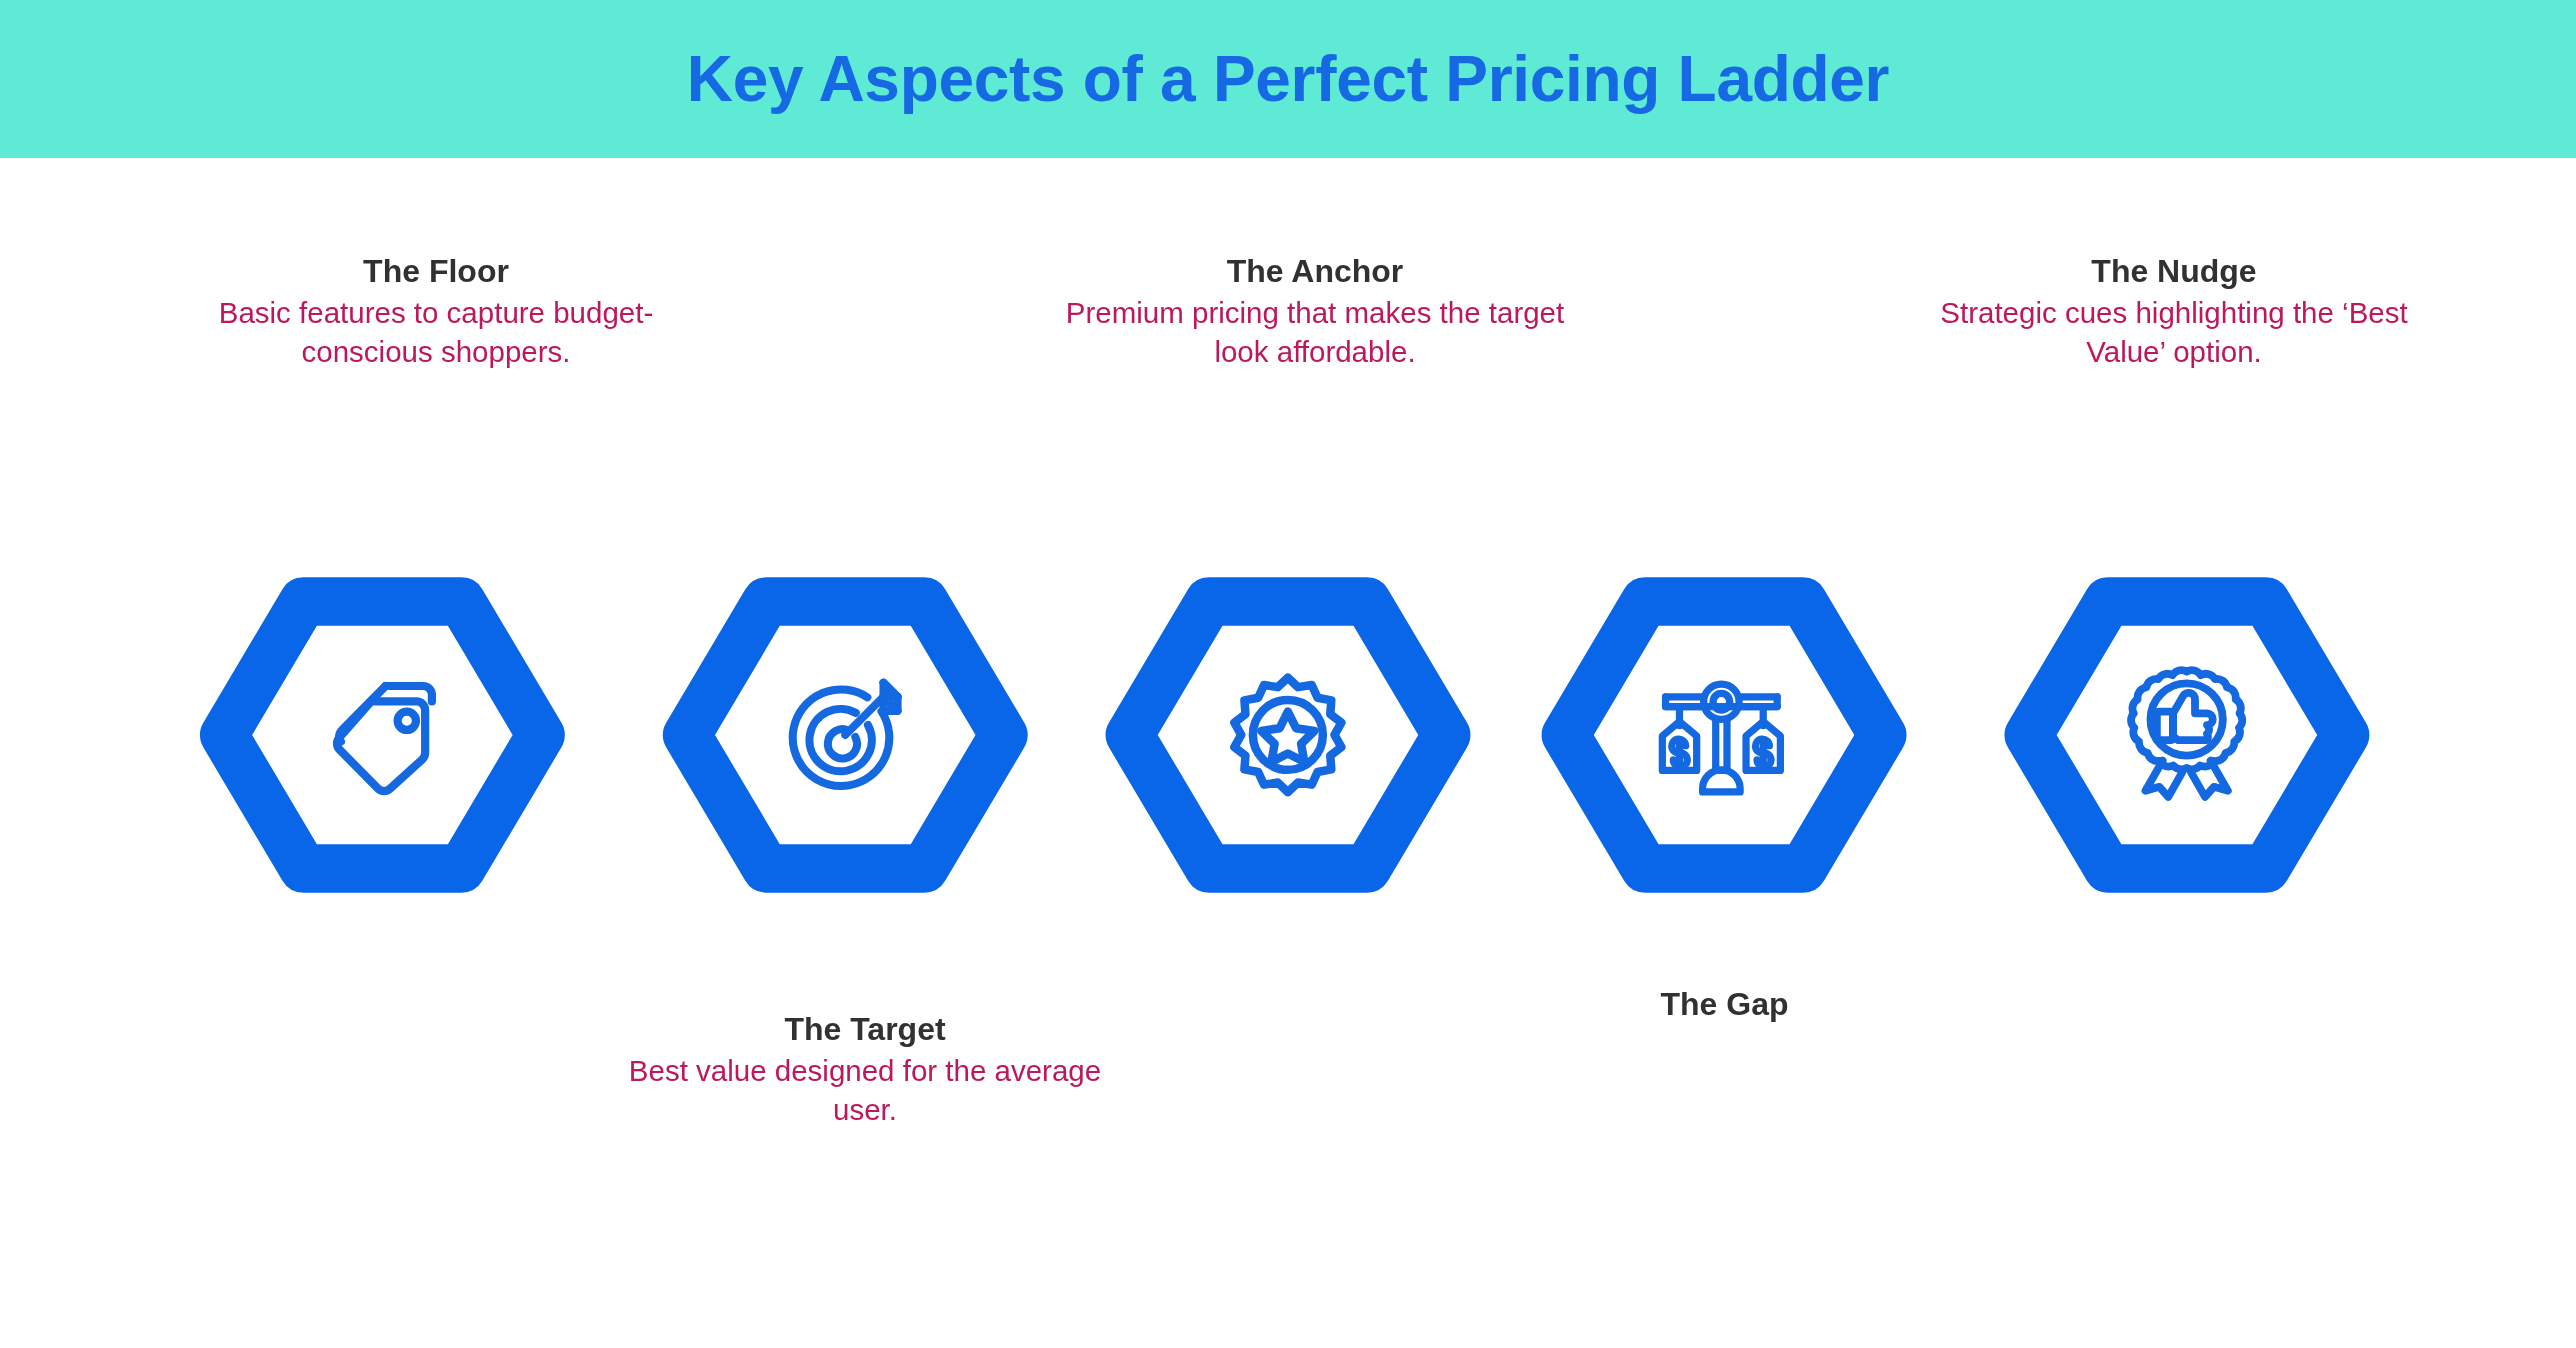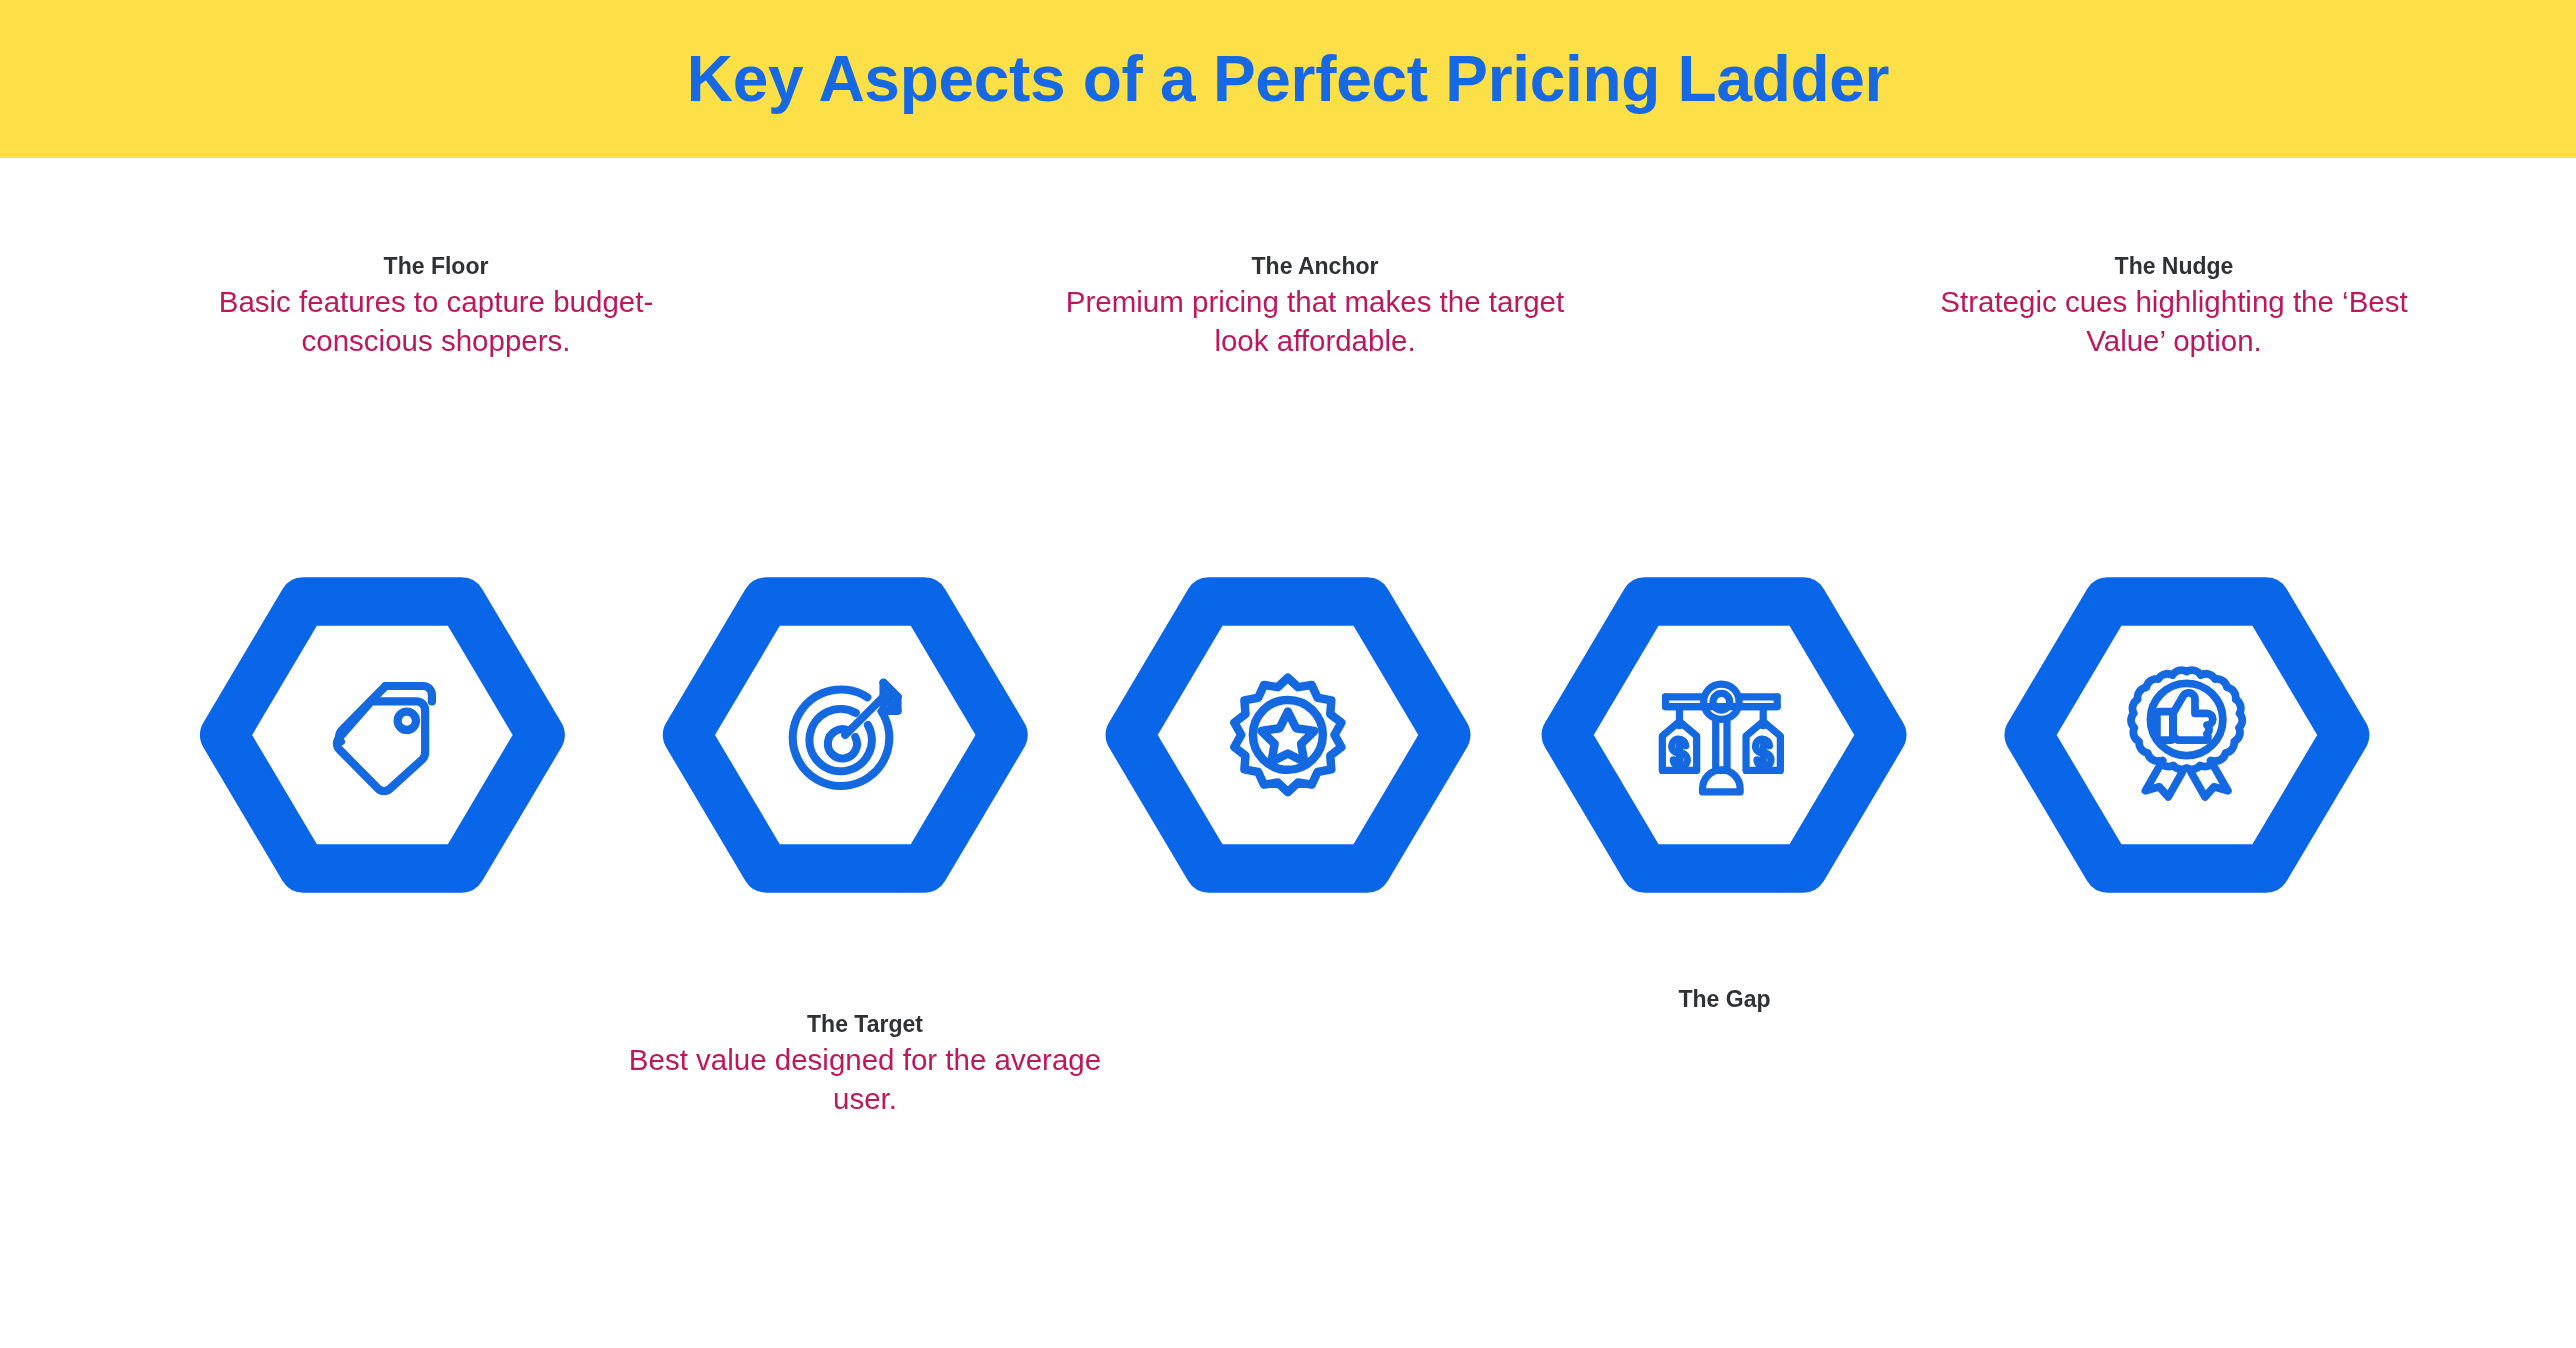--- a/index.html
+++ b/index.html
@@ -7,21 +7,21 @@
     width:2576px; height:1348px;
     background:#ffffff;
     font-family:"Liberation Sans", sans-serif;
     overflow:hidden;
   }
   #page { position:relative; width:2576px; height:1348px; background:#ffffff; }
 
   
   .header-band {
     position:absolute; left:0; top:0; width:2576px; height:158px;
-    background:#fde047;
+    background:#5eead4;
     display:flex; align-items:center; justify-content:center;
   }
   .header-title {
     font-size:64px;
     font-weight:700;
     color:#1668e3;
     letter-spacing:-0.3px;
     line-height:1;
     white-space:nowrap;
   }
@@ -36,21 +36,21 @@
     width:2576px; height:470px;
   }
 
   
   .caption {
     position:absolute;
     text-align:center;
     width:510px;
   }
   .caption-title {
-    font-size:23px;
+    font-size:32px;
     font-weight:700;
     color:#2f3133;
     line-height:1.22;
     margin-bottom:2.7px;
   }
   .caption-desc {
     font-size:29.5px;
     font-weight:400;
     color:#be185d;
     line-height:1.32;

